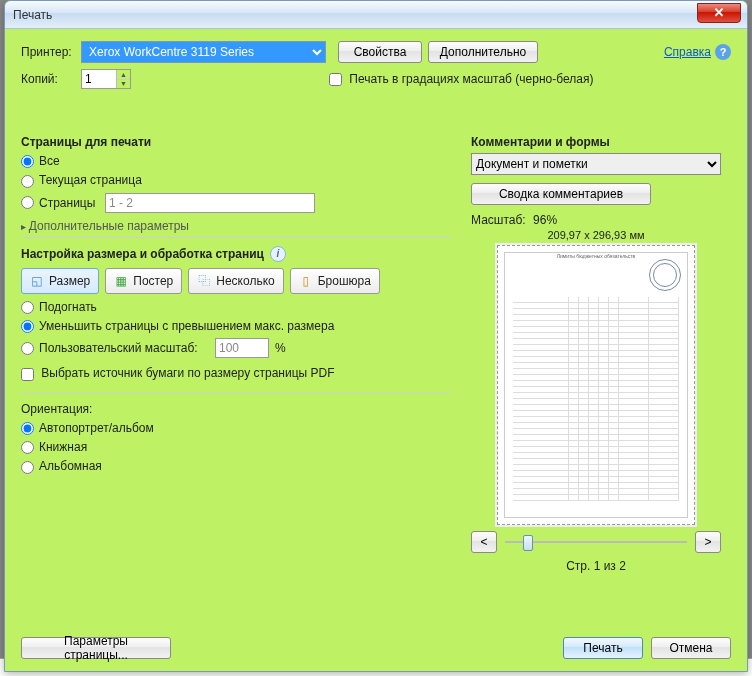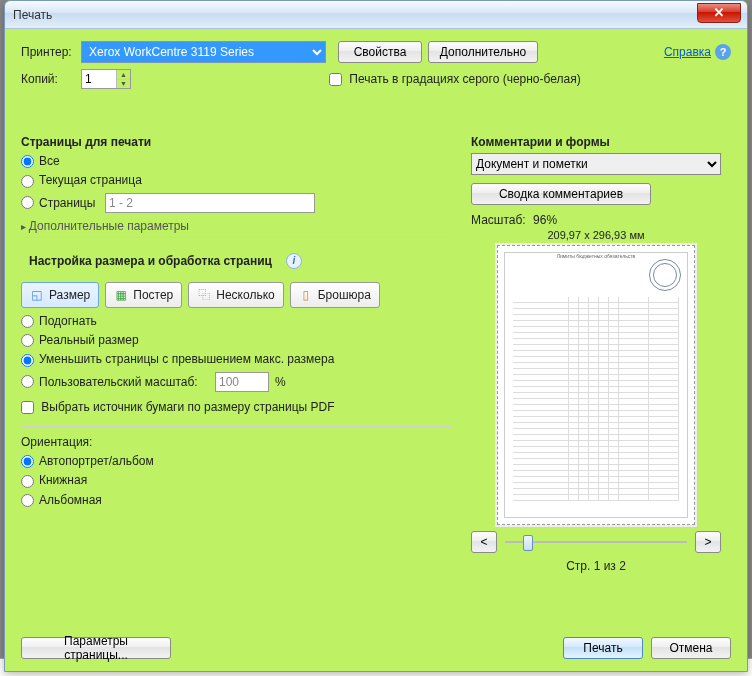--- a/index.html
+++ b/index.html
@@ -121,41 +121,41 @@
       <span class="spinbox">
         <input value="1" style="">
         <span class="arrows">
             <div>▲</div>
             <div>▼</div>
           </span>
       </span>
       <span style="width:198px"></span>
       <label>
         <input type="checkbox" style="">
-        <span>Печать в градациях серого (черно-белая)</span>
+        <span>Печать в градациях масштаб (черно-белая)</span>
       </label>
     </div>
 
     <div class="left-col">
       <div class="sec-title">Страницы для печати</div>
       <div class="radio-list">
         <label><input type="radio" name="pg" checked="" style=""><span>Все</span></label>
         <label><input type="radio" name="pg" style=""><span>Текущая страница</span></label>
         <label style="display:flex;align-items:center;">
           <input type="radio" name="pg" style="">
           <span style="width:66px">Страницы</span>
           <input class="txt-input faded" style="width: 210px;" value="1 - 2">
         </label>
       </div>
       <div class="expand">Дополнительные параметры</div>
 
       <div class="hr"></div>
 
       <div style="display:flex;align-items:center">
-        <div class="sec-title" style="margin:8px">Настройка размера и обработка страниц</div>
+        <div class="sec-title" style="margin:0">Настройка размера и обработка страниц</div>
         <span class="info-icon">i</span>
       </div>
 
       <div class="tabrow">
         <div class="tab-btn active">
           <span class="mini-icon i-blue">◱</span>
           <span>Размер</span>
         </div>
         <div class="tab-btn">
           <span class="mini-icon i-green">▦</span>
@@ -166,21 +166,20 @@
           <span>Несколько</span>
         </div>
         <div class="tab-btn">
           <span class="mini-icon i-orange">▯</span>
           <span>Брошюра</span>
         </div>
       </div>
 
       <div class="radio-list" style="margin-top:4px">
         <label><input type="radio" name="sz" style=""><span>Подогнать</span></label>
-        <label><input type="radio" name="sz" style=""><span>Реальный размер</span></label>
         <label><input type="radio" name="sz" checked="" style=""><span>Уменьшить страницы с превышением макс. размера</span></label>
         <label style="display:flex;align-items:center">
           <input type="radio" name="sz" style="">
           <span style="width:176px">Пользовательский масштаб:</span>
           <input class="txt-input faded" style="width: 54px;" value="100">
           <span style="margin-left:6px">%</span>
         </label>
       </div>
       <label style="display:block;margin-top:8px">
         <input type="checkbox" style="">

